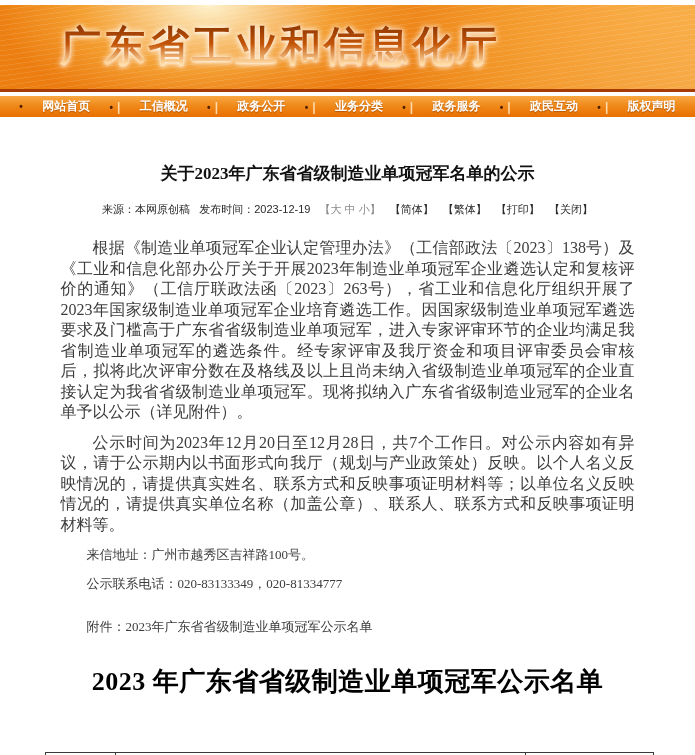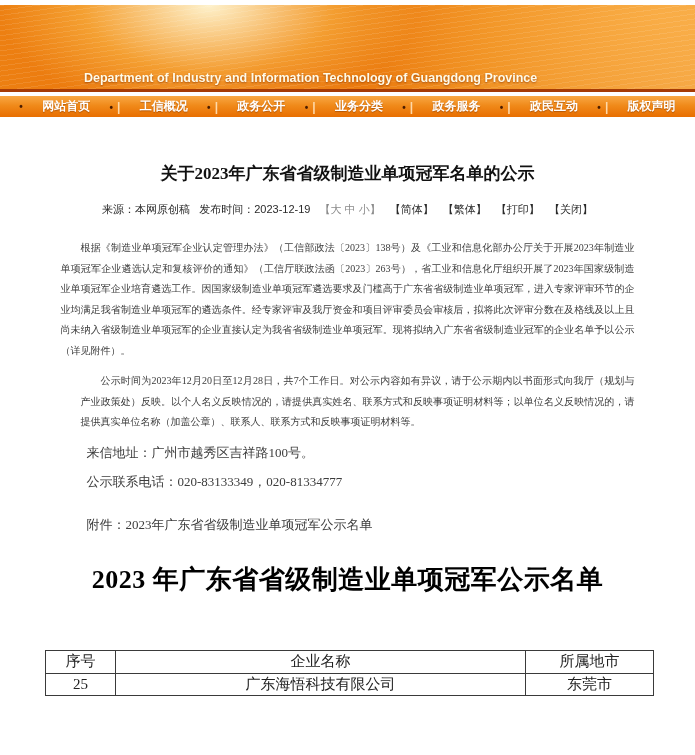--- a/index.html
+++ b/index.html
@@ -52,24 +52,24 @@
   }
   .meta {
     margin-top:17px; text-align:center;
     font-family:"Liberation Sans","DejaVu Sans",sans-serif;
     font-size:11px; font-weight:normal; color:#2a2a2a;
   }
   .meta span { margin:0 3px; }
   .meta .size-tool { color:#8b8b8b; }
   .meta .tool { cursor:pointer; }
   .body-p {
-    margin:21px 0 0 0; font-size:10px; line-height:20.5px;
+    margin:21px 0 0 0; font-size:16px; line-height:20.5px;
     text-align:justify; text-indent:2em;
   }
-  .body-p + .body-p { margin-top:10px;margin-left:20px; }
+  .body-p + .body-p { margin-top:10px; }
   .contact-p { margin:10px 0 0 0; font-size:13px; line-height:19px; text-indent:2em; }
   .contact-block { margin-top:7px; }
   .attachment { margin:24px 0 0 0; font-size:13px; line-height:19px; text-indent:2em; }
   
   .doc-title {
     margin-top:28px; text-align:center;
     font-family:"Liberation Serif","DejaVu Serif",serif;
     font-size:26px; font-weight:bold; color:#000; letter-spacing:0.5px;
   }
   .table-wrap { margin:53px 0 0 45px; width:608px; }
@@ -78,21 +78,21 @@
   th { height:23px; }
   td { height:22px; }
   .col-idx  { width:70px; }
   .col-name { width:410px; }
   .col-city { width:128px; }
 </style>
 </head>
 <body>
 
 <div class="banner">
-  <div class="banner-en">Department of Industry and Information Technology of Guangdong Province</div>
+  <div class="banner-title">广东省工业和信息化厅</div>
 </div>
 
 <div class="nav">
   <span class="dot">•</span>
   <a>网站首页</a>
   <span><i class="dot">•</i><i class="pipe">|</i></span>
   <a>工信概况</a>
   <span><i class="dot">•</i><i class="pipe">|</i></span>
   <a>政务公开</a>
   <span><i class="dot">•</i><i class="pipe">|</i></span>

